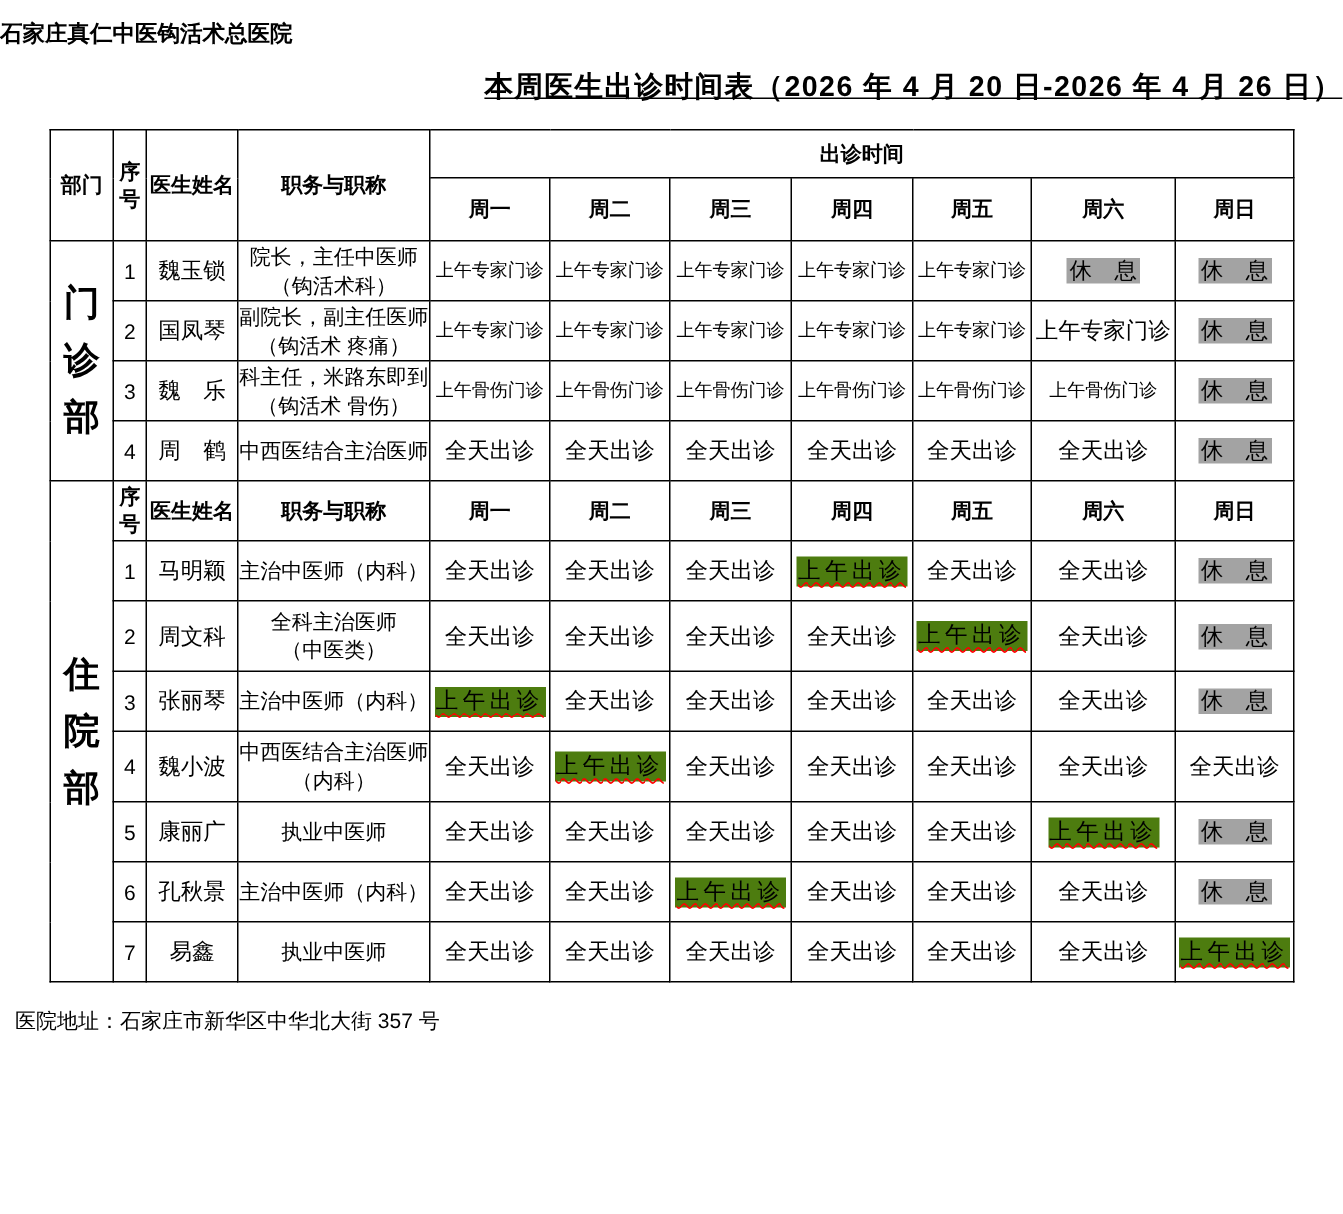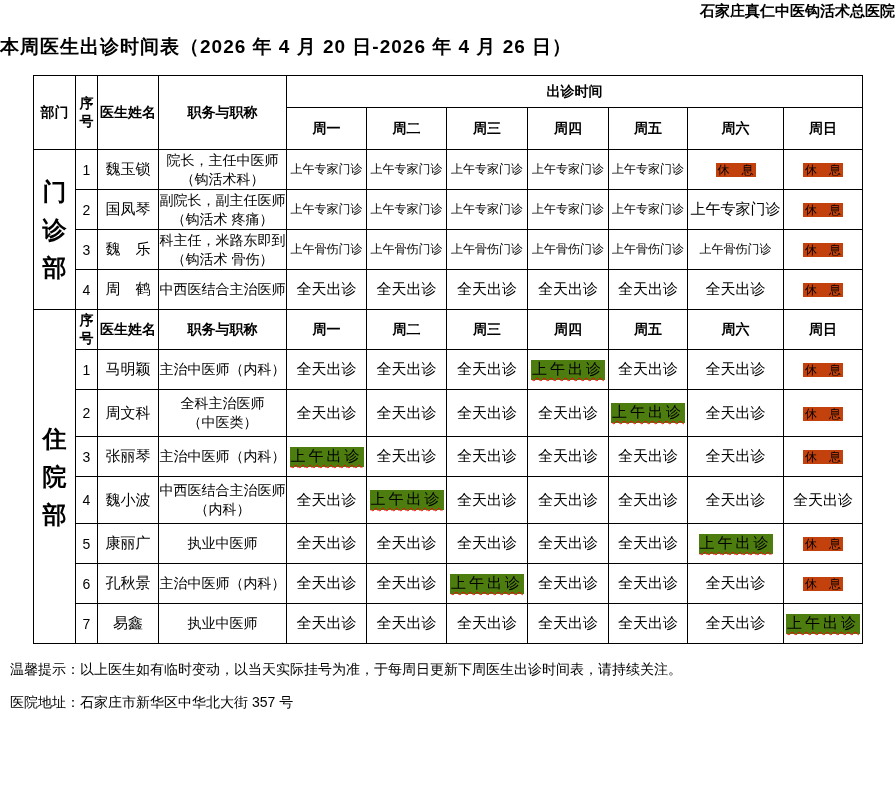--- a/index.html
+++ b/index.html
@@ -1,38 +1,38 @@
 <!DOCTYPE html>
 <html><head>
 <meta charset="utf-8">
 <style>
   html,body{margin:0;padding:0;}
   body{
     width:895px;height:809px;background:#ffffff;color:#000;
     font-family:"Liberation Sans","DejaVu Sans",sans-serif;
   }
-  .t1{font-size:15px;font-weight:bold;text-align:right;padding-top:2px;}
-  .t2{font-size:19px;font-weight:bold;text-align:left;margin-top:13px;letter-spacing:1px;}
+  .t1{font-size:15px;font-weight:bold;text-align:left;padding-top:13px;}
+  .t2{font-size:19px;font-weight:bold;text-align:right;margin-top:13px;letter-spacing:1px;text-decoration:underline;}
   table{
     border-collapse:collapse;table-layout:fixed;width:829px;margin:15px 0 0 33px;
   }
   th,td{
     border:1px solid #000;text-align:center;vertical-align:middle;padding:0;overflow:hidden;
   }
   .hdr{font-size:14px;font-weight:bold;}
   tr.hA{height:32px;}
   tr.hB{height:42px;}
   tr.hC{height:40px;}
   td.dept{font-size:24px;font-weight:bold;white-space:pre-line;line-height:38px;}
   td.seq{font-size:14px;}
   td.dname{font-size:15px;}
   td.job{font-size:14px;white-space:pre-line;line-height:19px;}
   td.day{font-size:15px;}
   td.day.small{font-size:12px;}
-  .mark-rest{background:#c2410c;padding:0 2px;font-size:12px;}
+  .mark-rest{background:#a3a3a3;padding:0 2px;font-size:15px;}
   .mark-am{
     background:#4d7c0f;font-size:15px;letter-spacing:3px;padding:0 1px 1px 1px;
     text-decoration:underline wavy #ff0000 1px;text-underline-offset:3px;
     display:inline-block;
   }
   .notes{margin:16px 0 0 10px;font-size:14px;}
   .notes p{margin:0 0 14px 0;line-height:19px;}
 </style>
 </head>
 <body>
@@ -223,15 +223,14 @@
         <td class="day">全天出诊</td>
         <td class="day">全天出诊</td>
         <td class="day">全天出诊</td>
         <td class="day">全天出诊</td>
         <td class="day"><span class="mark-am">上午出诊</span></td>
       </tr>
     </tbody>
 </table>
 
 <div class="notes">
-  <p>温馨提示：以上医生如有临时变动，以当天实际挂号为准，于每周日更新下周医生出诊时间表，请持续关注。</p>
   <p>医院地址：石家庄市新华区中华北大街 357 号</p>
 </div>
 
 </body></html>

